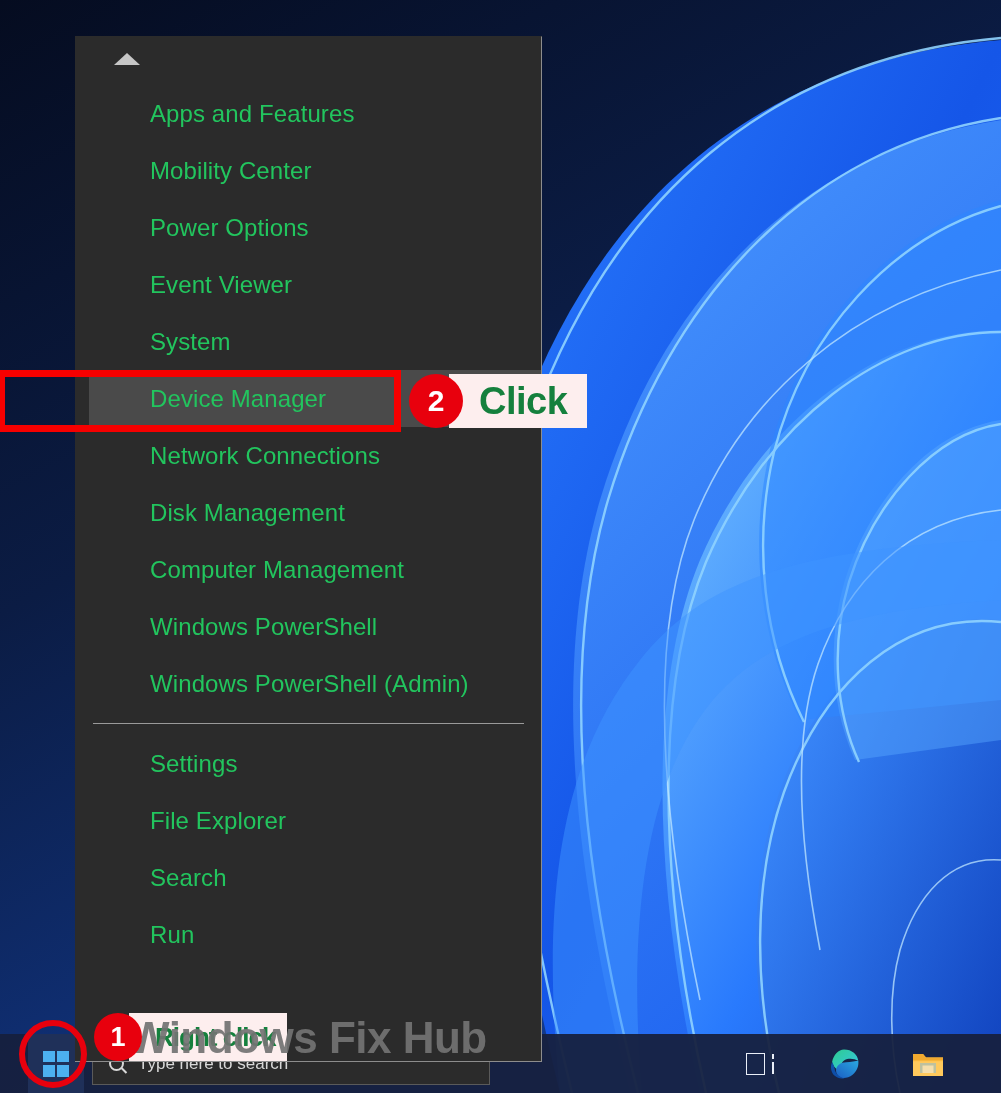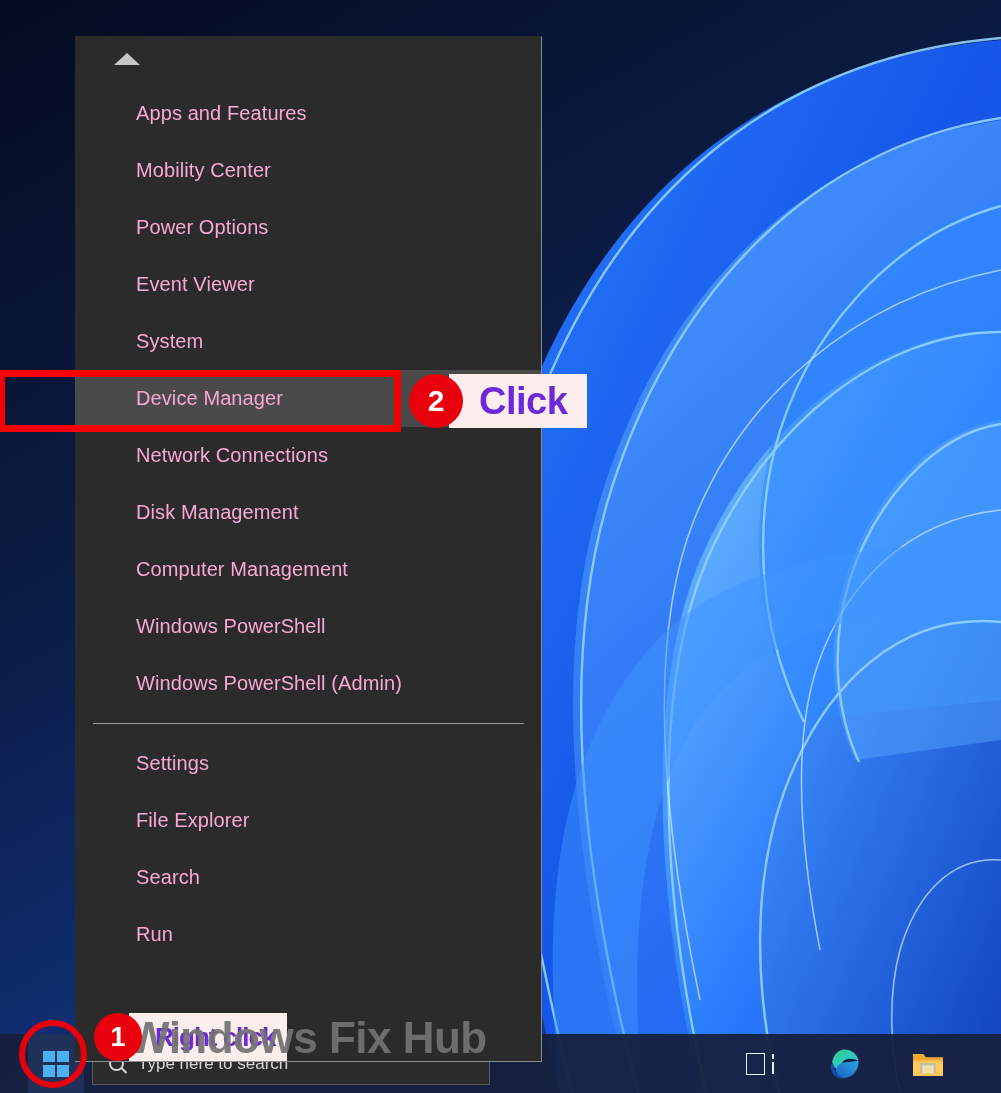--- a/index.html
+++ b/index.html
@@ -55,36 +55,36 @@
   }
   #scroll-up-indicator {
     position:absolute; left:38px; top:13px; width:28px; height:18px;
     display:flex; align-items:center; justify-content:center;
   }
   .tri-up { width:0; height:0; border-left:13px solid transparent; border-right:13px solid transparent; border-bottom:12px solid #c6c6c6; }
 
   .menu-list { position:absolute; left:0; top:48px; width:100%; }
   .menu-item {
     height:57px; display:flex; align-items:center;
-    padding-left:61px; color:#f9a8d4; font-size:20px;
-    letter-spacing:0.1px; white-space:nowrap;
+    padding-left:61px; color:#22c55e; font-size:24px;
+    letter-spacing:0.1px; white-space:nowrap;margin-left:14px;
   }
   .menu-item.highlighted { background:#4a4a4a; }
   .menu-sep { height:1px; background:#9a9a9a; margin:11px 17px 11px 18px; }
 
   
   #device-manager-focus {
     position:absolute; left:-2px; top:370px; width:403px; height:62px;
     border:7px solid #f60000; pointer-events:none;
   }
 
   
   .callout { position:absolute; display:flex; align-items:center; }
   .callout .pill {
-    background:#fdeeee; color:#6d28d9; font-weight:bold;
+    background:#fdeeee; color:#15803d; font-weight:bold;
     display:flex; align-items:center; height:100%;
   }
   .badge {
     border-radius:50%; background:#e8000d; color:#fff;
     display:flex; align-items:center; justify-content:center;
     font-weight:bold; position:relative; z-index:3;
   }
 
   #callout-click { left:409px; top:374px; height:54px; }
   #callout-click .badge { width:54px; height:54px; font-size:30px; }

